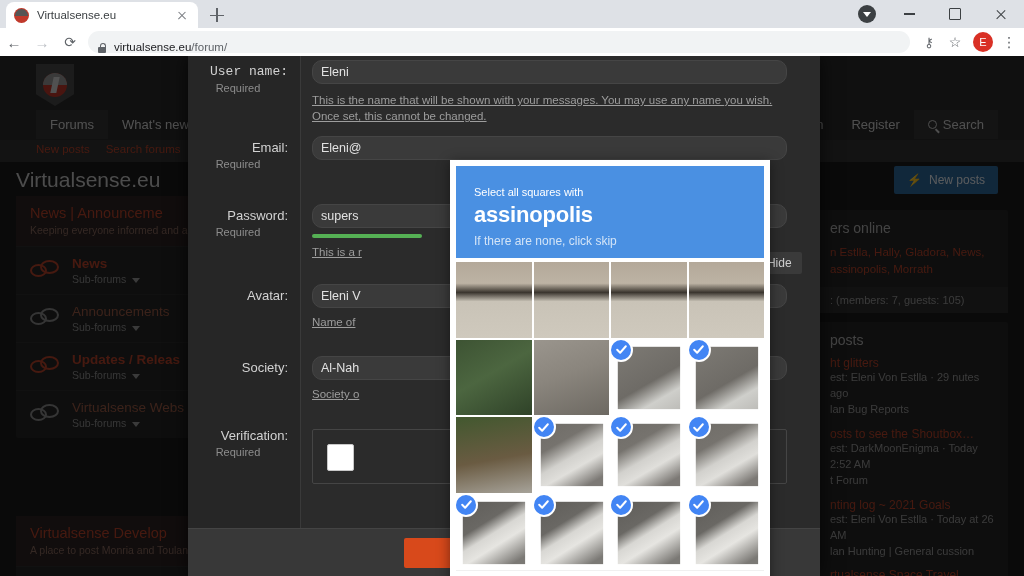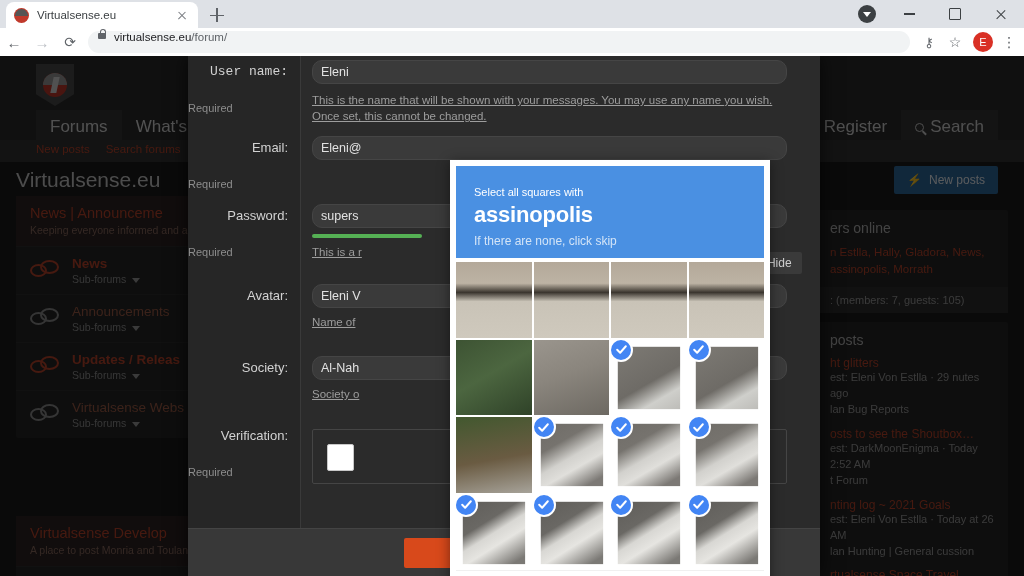--- a/index.html
+++ b/index.html
@@ -72,21 +72,21 @@
   .chrome-toolbar {
     position: absolute; left: 0; top: 28px; width: 1024px; height: 28px;
     background: #fff; display: flex; align-items: center;
   }
   .nav-ico { width: 28px; height: 28px; display:flex; align-items:center; justify-content:center; position:relative;}
   .arrow-l, .arrow-r { font-size: 15px; color: #5f6368; line-height: 1; }
   .arrow-r { color: #bdc1c6; }
   .reload { font-size: 14px; color: #5f6368; }
   .omnibox {
     flex: 1; height: 22px; background: #f1f3f4; border-radius: 11px;
-    margin: 0 6px 0 4px; display: flex; align-items: flex-start; padding: 0 10px;
+    margin: 0 6px 0 4px; display: flex; align-items: flex-end; padding: 0 10px;
   }
   .lock {
     width: 8px; height: 6px; background: #5f6368; border-radius: 1px;
     position: relative; margin-right: 8px; margin-top: 2px; flex:0 0 auto;
   }
   .lock::before {
     content:""; position:absolute; left:1.6px; top:-4px; width:4.8px; height:5px;
     border: 1.3px solid #5f6368; border-bottom: none; border-radius: 3px 3px 0 0;
   }
   .url { font-size: 11.5px; color: #5f6368; white-space: nowrap; }
@@ -109,21 +109,21 @@
   .logo {
     position:absolute; left:36px; top:8px; width:38px; height:42px;
     background:#4a4a4a; clip-path: polygon(0 0,100% 0,100% 72%,50% 100%,0 72%);
     display:flex; align-items:center; justify-content:center;
   }
   .logo-inner { width:24px; height:24px; border-radius:50%; background:#c0392b; position:relative; overflow:hidden;}
   .logo-inner::before { content:""; position:absolute; left:0; top:0; width:24px; height:12px; background:#9a9a9a;}
   .logo-inner::after { content:""; position:absolute; left:9px; top:4px; width:6px; height:16px; background:#d5d5d5; transform:skewX(-12deg);}
 
   .navtabs { position:absolute; left:36px; top:54px; display:flex; }
-  .navtab { padding: 7px 14px; font-size: 17px; color:#d6d6d6; }
+  .navtab { padding: 7px 14px; font-size: 13px; color:#d6d6d6; }
   .navtab.active { background:#363636; }
   .caret { display:inline-block; margin-left:6px; border-left:4px solid transparent; border-right:4px solid transparent; border-top:5px solid #9a9a9a; vertical-align: middle;}
   .subnav { position:absolute; left:0; top:84px; width:1024px; height:22px; background:#333; }
   .subnav-in { position:absolute; left:36px; top:3px; display:flex; gap:16px; }
   .subnav a { font-size: 11.5px; color:#b8432a; text-decoration:none; }
 
   .nav-right { position:absolute; right:26px; top:54px; display:flex; align-items:stretch;}
   .nav-right .navtab { color:#d0d0d0; }
   .navtab.search { background:#363636; display:flex; align-items:center; gap:6px; }
   .mag {
@@ -172,21 +172,21 @@
   .regdlg {
     position:absolute; left:188px; top:0px; width:632px; height:520px;
     background:#2b2b2b; box-shadow: 0 0 18px rgba(0,0,0,.7);
   }
   .reg-body { position:absolute; left:0; top:0; width:632px; height:472px; overflow:hidden; }
   .lblcol { position:absolute; left:0; top:0; width:112px; height:472px; background:#262626; }
   .divline { position:absolute; left:112px; top:0; width:1px; height:472px; background:#3a3a3a; }
 
   .frm-row { position:absolute; left:0; width:632px; }
   .frm-label { position:absolute; left:0; width:100px; text-align:right; font-size:13px; color:#d2d2d2; }
-  .frm-req { position:absolute; left:0; width:100px; text-align:left; font-size:11px; color:#8d8d8d;margin-top:20px; }
+  .frm-req { position:absolute; left:0; width:100px; text-align:center; font-size:11px; color:#8d8d8d; }
   .frm-input {
     position:absolute; left:124px; width:475px; height:24px; background:#3a3a3a;
     border:1px solid #454545; border-radius:10px; color:#e2e2e2; font-size:12.5px;
     padding:0 8px; line-height:22px; overflow:hidden; white-space:nowrap;
   }
   .frm-hint { position:absolute; left:124px; width:480px; font-size:11.5px; color:#9d9d9d; line-height:1.4;text-decoration:underline; }
   .pw-strength { position:absolute; left:124px; width:110px; height:4px; background:#55b054; border-radius:2px;}
   .hide-btn {
     position:absolute; left:None; right:18px; top:196px; width:58px; height:22px;
     background:#3a3a3a; border-radius:2px; display:flex; align-items:center; justify-content:center; gap:4px;

